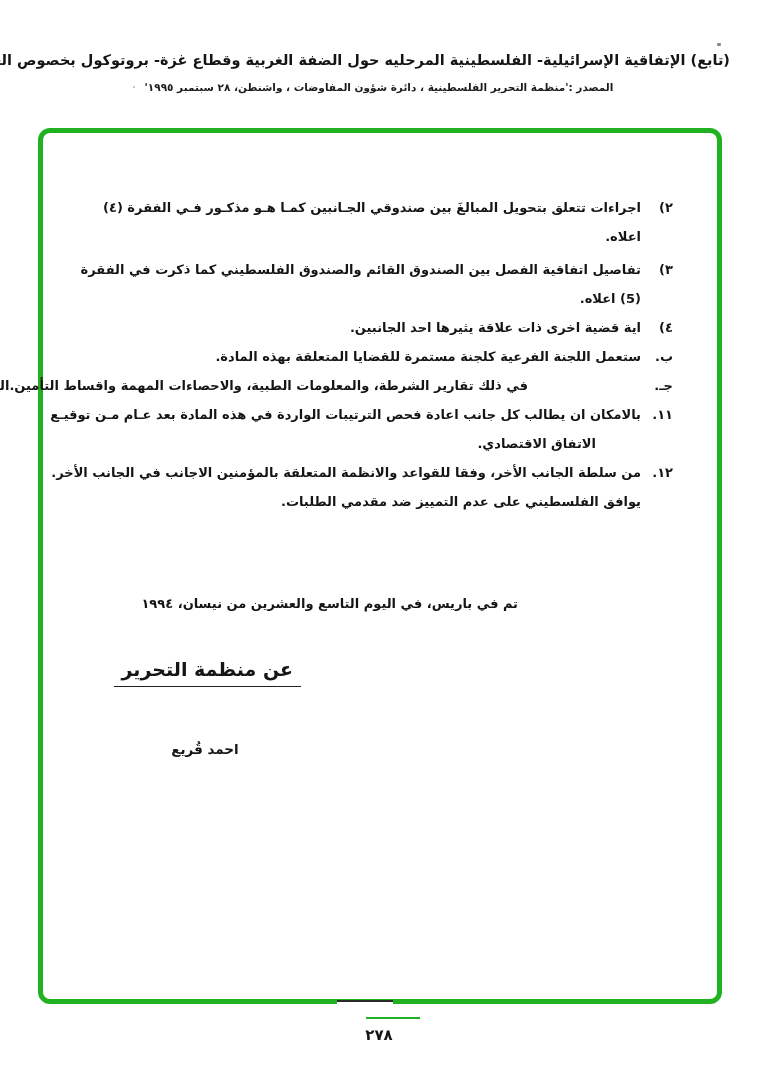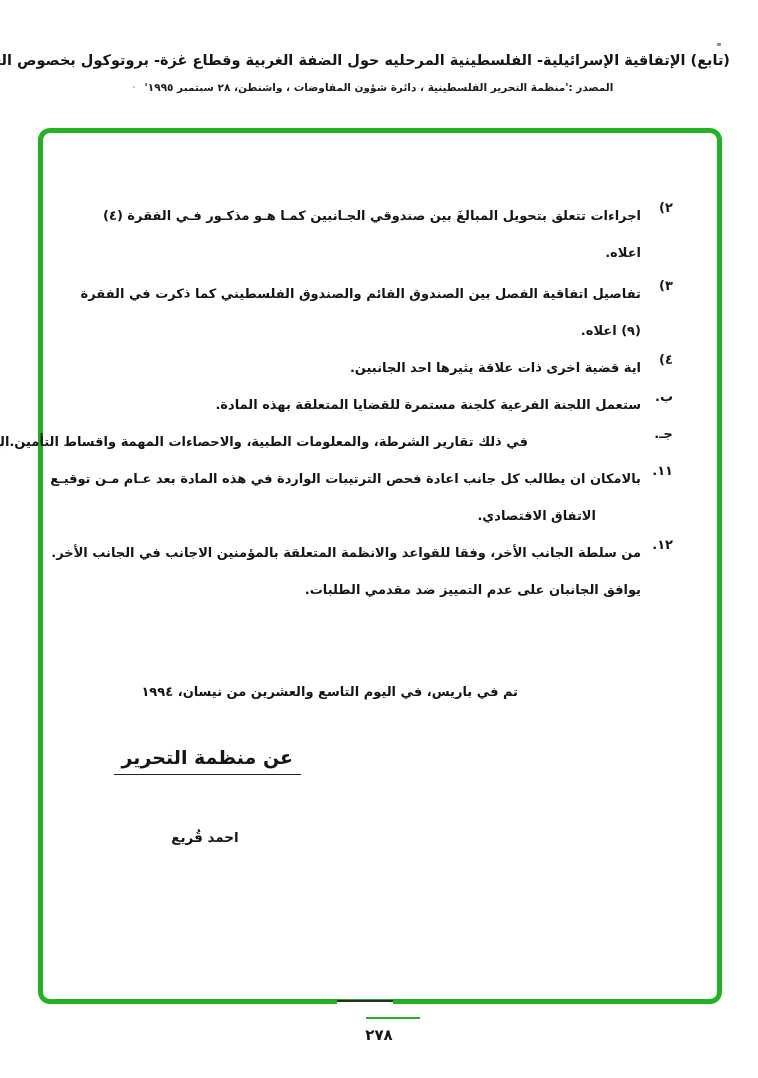--- a/index.html
+++ b/index.html
@@ -33,21 +33,21 @@
   .doc-content {
     direction: rtl; text-align: right;
     padding: 60px 44px 0 52px;
     font-size: 13px; font-weight: 700; line-height: 29px;
   }
 
   .item { display: flex; }
   .item.gap4 { margin-bottom: 4px; }
   .marker { width: 32px; flex: 0 0 32px; white-space: nowrap; }
   .lines { flex: 1 1 auto; min-width: 0; }
-  .line { white-space: nowrap; margin-top: 8px; }
+  .line { white-space: nowrap; }
   .indent45  { padding-right: 45px; }
   .indent115 { padding-right: 113px; }
 
   .date-line {
     margin-top: 73px; padding-right: 155px;
     white-space: nowrap; font-weight: 700;
   }
 
   .signatures { position: relative; margin-top: 31px; height: 150px; direction: rtl; }
   .sig-col { position: absolute; top: 0; text-align: center; }
@@ -99,21 +99,21 @@
         <div class="lines">
           <div class="line">اجراءات تتعلق بتحويل المبالغَ بين صندوقي الجـانبين كمـا هـو مذكـور فـي الفقرة (٤)</div>
           <div class="line">اعلاه.</div>
         </div>
       </div>
 
       <div class="item">
         <div class="marker">٣)</div>
         <div class="lines">
           <div class="line">تفاصيل اتفاقية الفصل بين الصندوق القائم والصندوق الفلسطيني كما ذكرت في الفقرة</div>
-          <div class="line">(٩) اعلاه.</div>
+          <div class="line">(5) اعلاه.</div>
         </div>
       </div>
 
       <div class="item">
         <div class="marker">٤)</div>
         <div class="lines">
           <div class="line">اية قضية اخرى ذات علاقة يثيرها احد الجانبين.</div>
         </div>
       </div>
 
@@ -136,21 +136,21 @@
         <div class="lines">
           <div class="line">بالامكان ان يطالب كل جانب اعادة فحص الترتيبات الواردة في هذه المادة بعد عـام مـن توقيـع</div>
           <div class="line indent45">الاتفاق الاقتصادي.</div>
         </div>
       </div>
 
       <div class="item">
         <div class="marker">١٢.</div>
         <div class="lines">
           <div class="line">من سلطة الجانب الأخر، وفقا للقواعد والانظمة المتعلقة بالمؤمنين الاجانب في الجانب الأخر.</div>
-          <div class="line">يوافق الجانبان على عدم التمييز ضد مقدمي الطلبات.</div>
+          <div class="line">يوافق الفلسطيني على عدم التمييز ضد مقدمي الطلبات.</div>
         </div>
       </div>
 
       <div class="date-line">تم في باريس، في اليوم التاسع والعشرين من نيسان، ١٩٩٤</div>
 
       <div class="signatures">
         <div class="sig-col sig-plo">
           <span class="sig-heading">عن منظمة التحرير</span>
           <div class="sig-name">احمد قُريع</div>
         </div>

